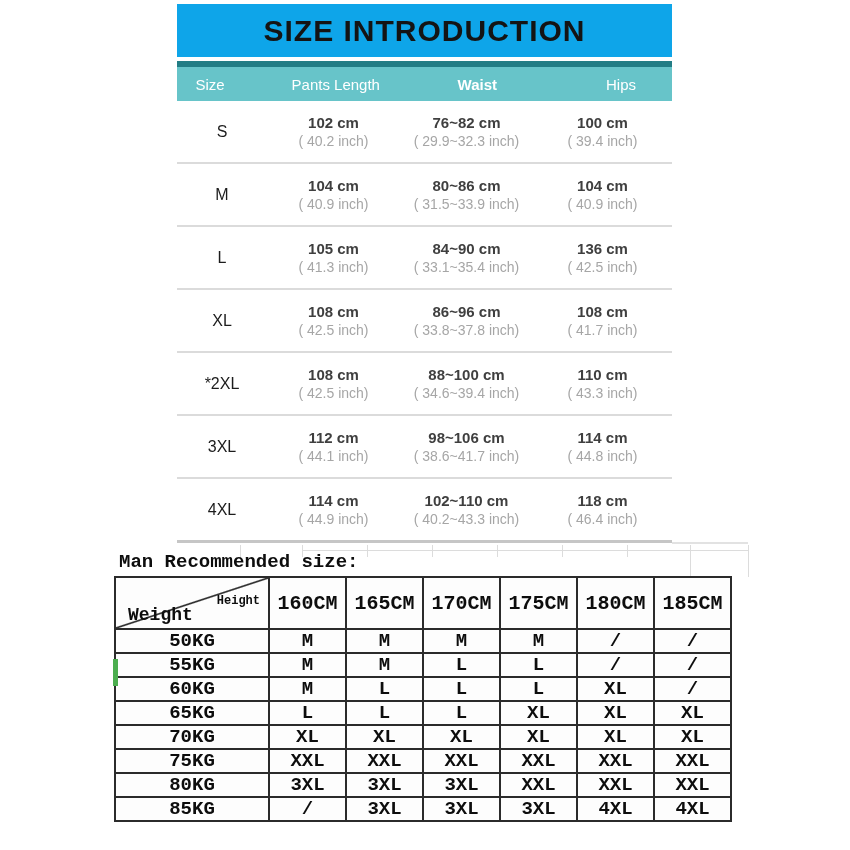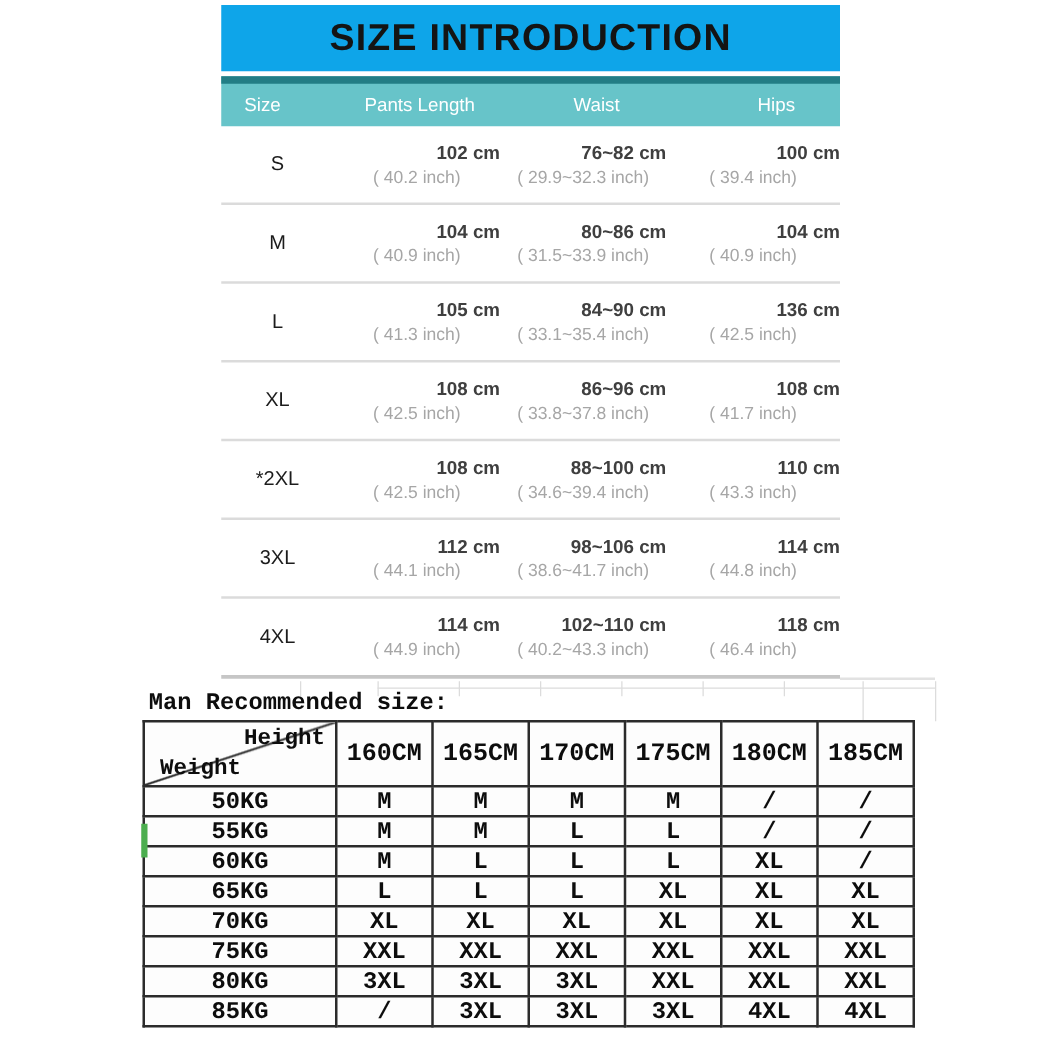--- a/index.html
+++ b/index.html
@@ -15,30 +15,30 @@
 
   
   .t1{position:absolute;left:177px;top:4px;width:495px;}
   .t1-title{height:53px;background:#0ea5e9;display:flex;align-items:center;justify-content:center;
             font-size:30px;font-weight:bold;letter-spacing:1px;color:#141414;}
   .t1-header{margin-top:4px;border-top:6px solid var(--teal-dark);background:var(--teal);
              height:40px;display:flex;align-items:center;color:#ffffff;font-size:15px;gap:44px;}
   .t1-header .hc{text-align:center;}
   .hc:nth-child(1),.t1-size{width:90px;}
   .hc:nth-child(2){width:133px;}
-  .hc:nth-child(3){width:133px;}
+  .hc:nth-child(3){width:133px;font-weight:bold;}
   .hc:nth-child(4){width:139px;}
   .t1-row{height:63px;border-bottom:2px solid var(--divider);display:flex;align-items:center;}
   .t1-row:last-child{border-bottom:3px solid #c6c6c6;height:64px;}
   .t1-size{text-align:center;font-size:16px;color:#1c1c1c;}
   .t1-cell{text-align:center;}
   .t1-cell:nth-child(2){width:133px;}
   .t1-cell:nth-child(3){width:133px;}
   .t1-cell:nth-child(4){width:139px;}
-  .cm{font-size:15px;font-weight:bold;color:#3f3f3f;line-height:19px;text-align:right;}
+  .cm{font-size:15px;font-weight:bold;color:#3f3f3f;line-height:19px;}
   .inch{font-size:14px;color:#a6a6a6;line-height:19px;}
 
   
   .ghost-v{position:absolute;width:1px;background:#dcdcdc;}
   .ghost-h{position:absolute;height:1px;background:#dcdcdc;}
   .ghost-bar{position:absolute;height:2px;background:#e2e2e2;}
 
   
   .t2{position:absolute;left:114px;top:548px;width:618px;color:#111111;
       font-family:"Liberation Mono",monospace;font-weight:bold;}
@@ -47,21 +47,21 @@
   .t2-table th,.t2-table td{border:2px solid #2b2b2b;text-align:center;padding:0;
       font-family:"Liberation Mono",monospace;font-weight:bold;color:#0d0d0d;}
   .t2-table thead th{height:52px;font-size:20px;}
   .t2-table tbody td{height:15px;font-size:19px;}
   .t2-table col.c-first{width:154px;}
   .t2-table col.c-h{width:77px;}
   .corner{position:relative;
     background-image:linear-gradient(to bottom right,
       transparent calc(50% - 1.4px), #333333 calc(50% - 0.3px),
       #333333 calc(50% + 0.3px), transparent calc(50% + 1.4px));}
-  .corner-top{position:absolute;top:3px;right:8px;font-size:18px;}
+  .corner-top{position:absolute;top:16px;right:8px;font-size:12px;}
   .corner-bottom{position:absolute;bottom:3px;left:12px;font-size:18px;}
 
   .green-marker{position:absolute;left:113px;top:659px;width:5px;height:27px;background:var(--green);}
 </style>
 </head>
 <body>
 
 <div class="stage">
 
   <div class="t1">

